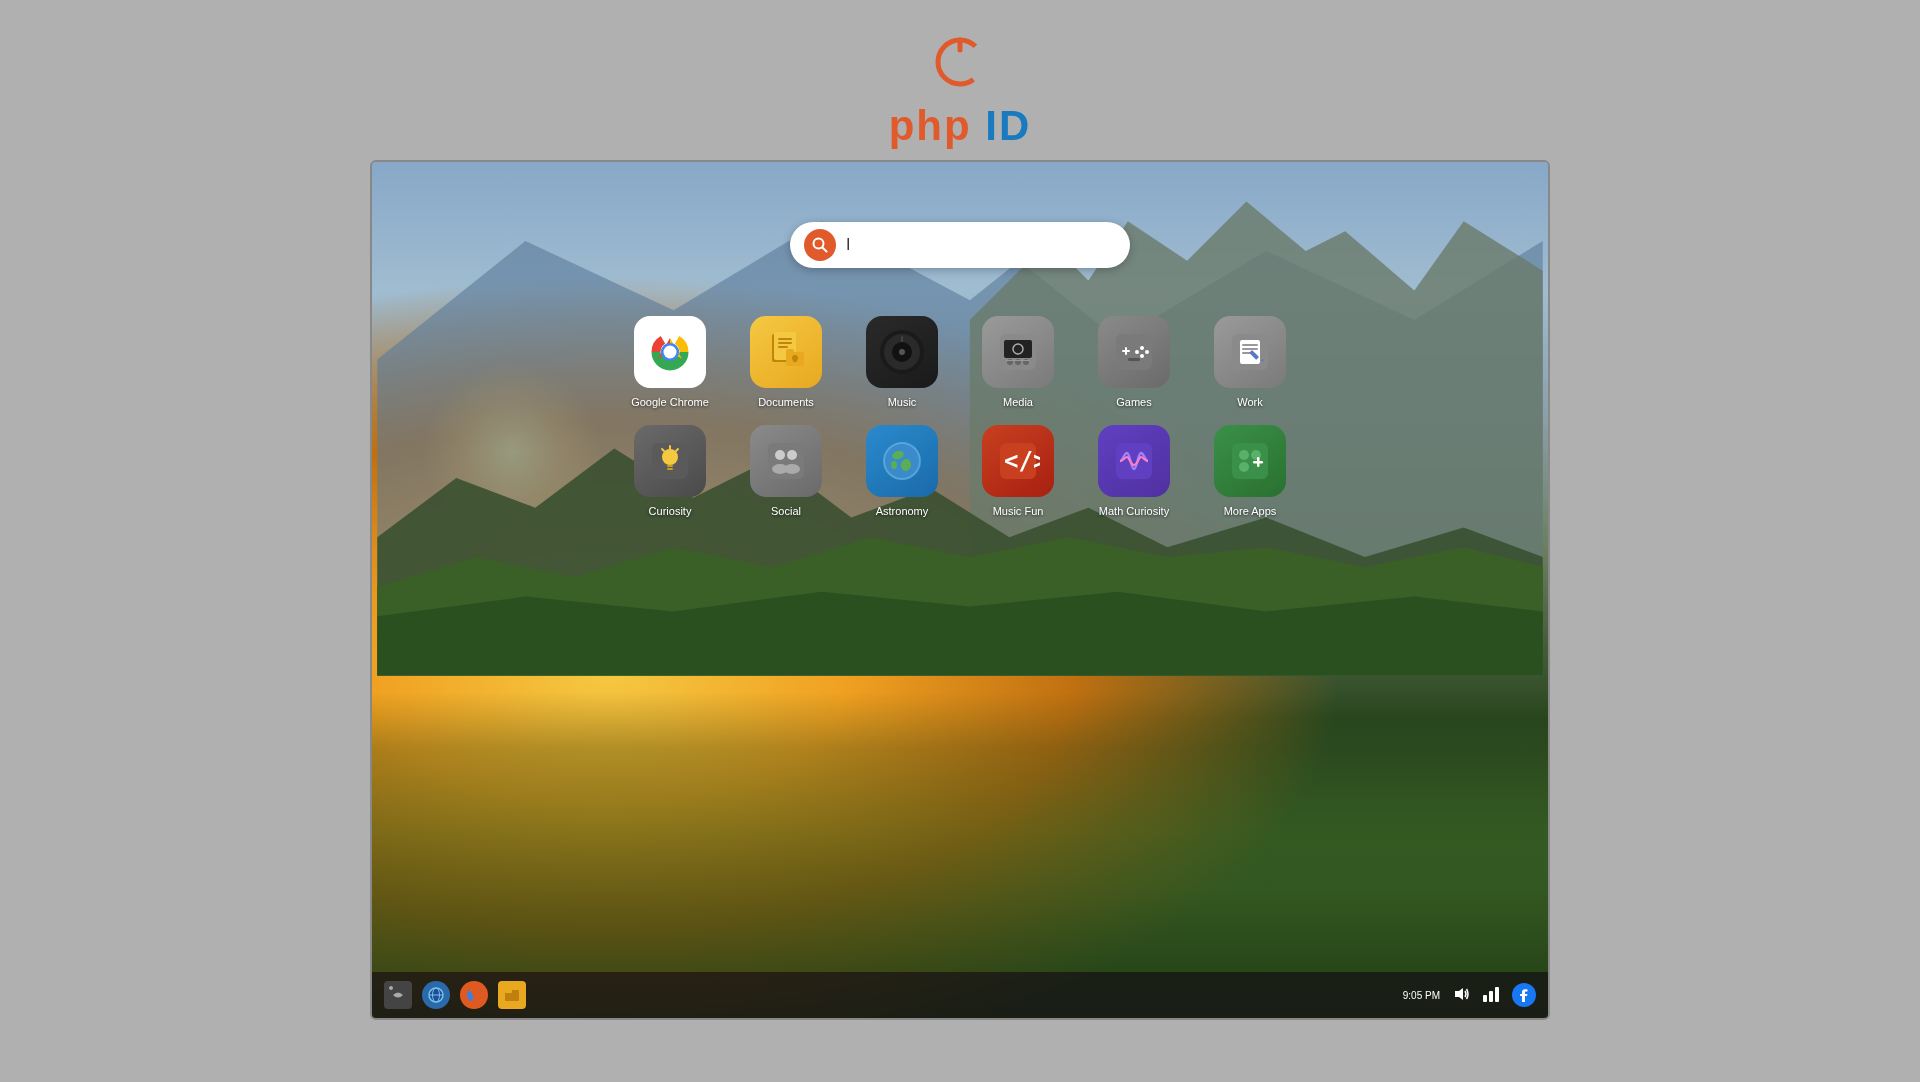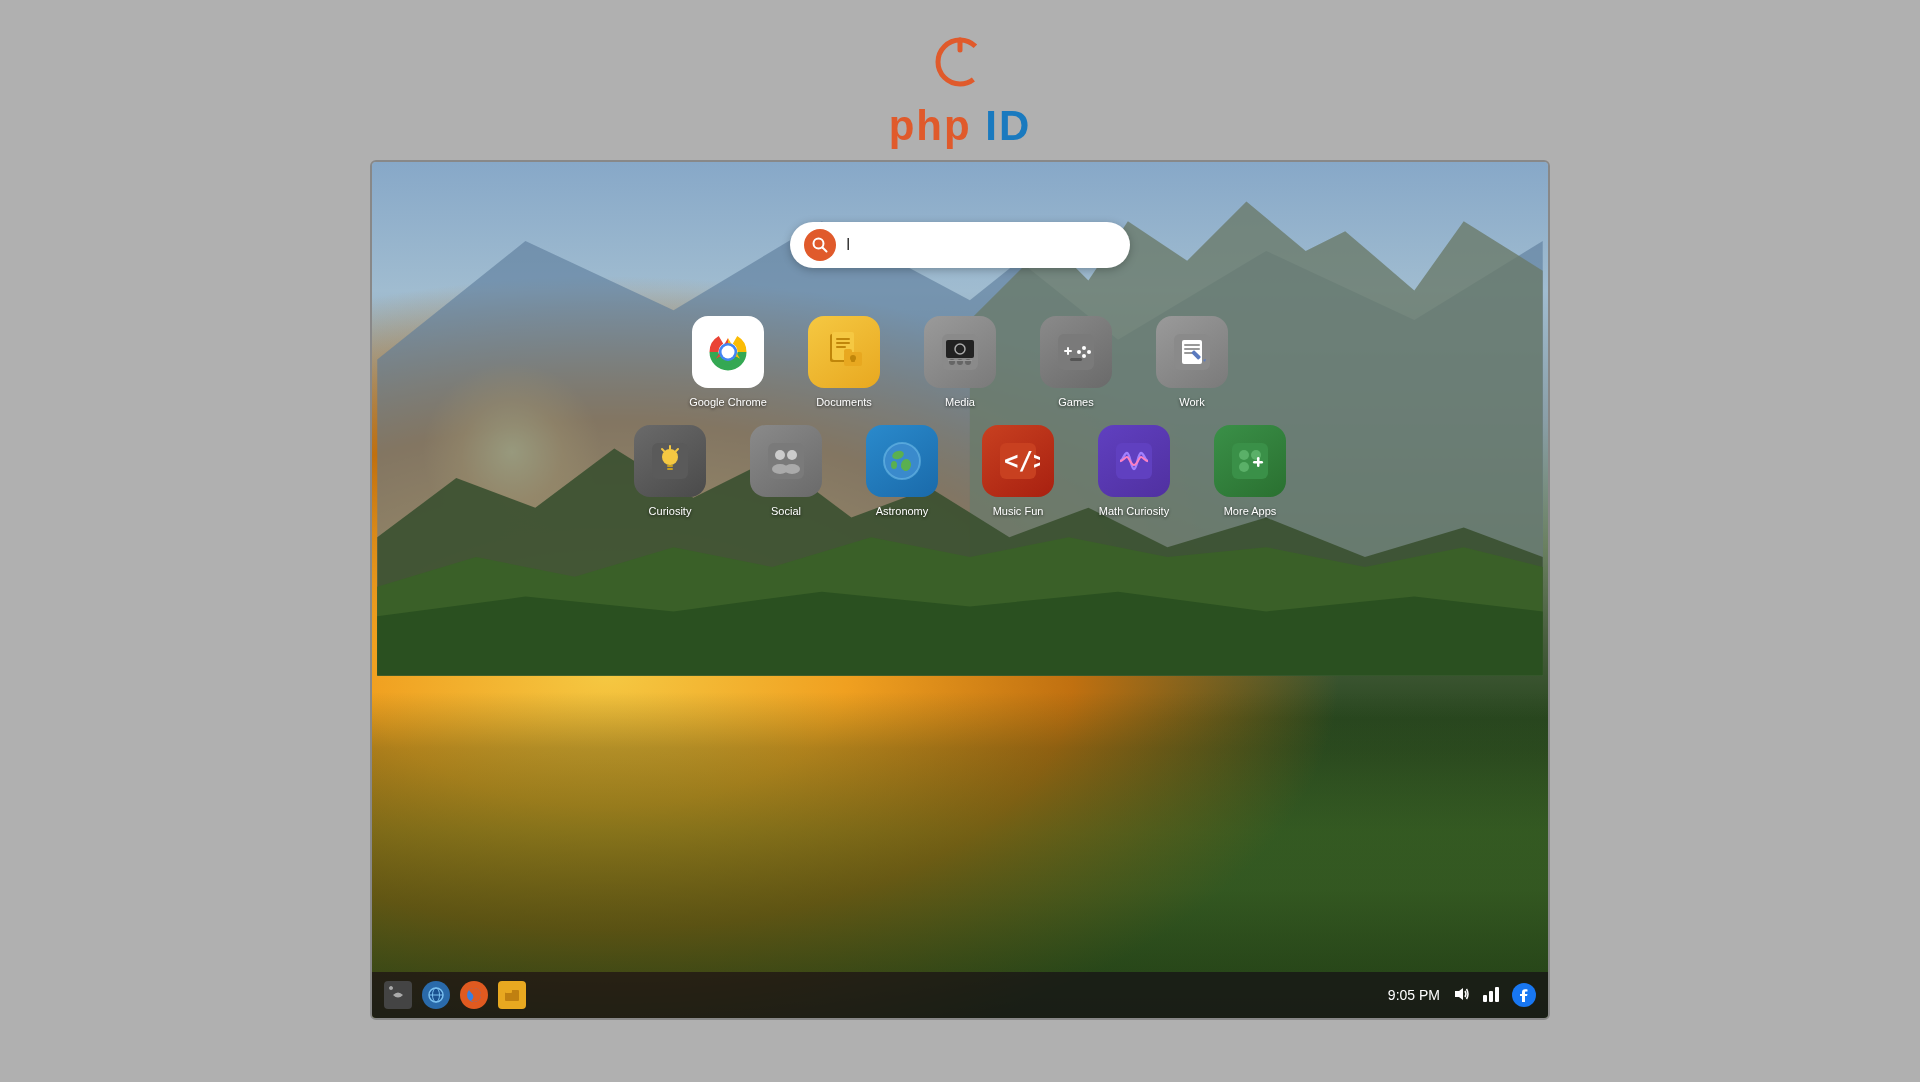--- a/index.html
+++ b/index.html
@@ -224,21 +224,21 @@
       font-size: 14px;
     }
     .taskbar-right {
       display: flex;
       align-items: center;
       gap: 12px;
       font-size: 13px;
       color: white;
     }
     .taskbar-time {
-      font-size: 14px;
+      font-size: 10px;
       color: white;
       font-weight: 500;
     }
 
     
     .grass {
       position: absolute;
       bottom: 46px;
       left: 0;
       right: 0;
@@ -352,20 +352,32 @@
               <rect x="22" y="19" width="8" height="5" rx="2" fill="#e8a820"></rect>
 
               <circle cx="31" cy="28" r="3" fill="#c0860a"></circle>
               <rect x="29" y="28" width="4" height="4" rx="1" fill="#c0860a"></rect>
             </svg>
           </div>
           <span class="app-label">Documents</span>
         </div>
 
 
+        <div class="app-item">
+          <div class="app-icon icon-music">
+            <svg width="44" height="44" viewBox="0 0 44 44" xmlns="http://www.w3.org/2000/svg">
+              <circle cx="22" cy="22" r="22" fill="#1a1a1a"></circle>
+              <circle cx="22" cy="22" r="18" fill="#2a2a2a"></circle>
+              <circle cx="22" cy="22" r="10" fill="#111"></circle>
+              <circle cx="22" cy="22" r="3" fill="#555"></circle>
+              <rect x="21" y="6" width="2" height="6" rx="1" fill="#444"></rect>
+            </svg>
+          </div>
+          <span class="app-label">Music</span>
+        </div>
 
         <div class="app-item">
           <div class="app-icon icon-media">
             <svg width="44" height="44" viewBox="0 0 44 44" xmlns="http://www.w3.org/2000/svg">
               <rect x="4" y="4" width="36" height="36" rx="6" fill="#8a8a8a"></rect>
               <rect x="8" y="10" width="28" height="18" rx="2" fill="#222"></rect>
               <circle cx="22" cy="19" r="5" fill="none" stroke="#aaa" stroke-width="1.5"></circle>
               <circle cx="14" cy="32" r="3" fill="#666"></circle>
               <circle cx="22" cy="32" r="3" fill="#666"></circle>
               <circle cx="30" cy="32" r="3" fill="#666"></circle>

